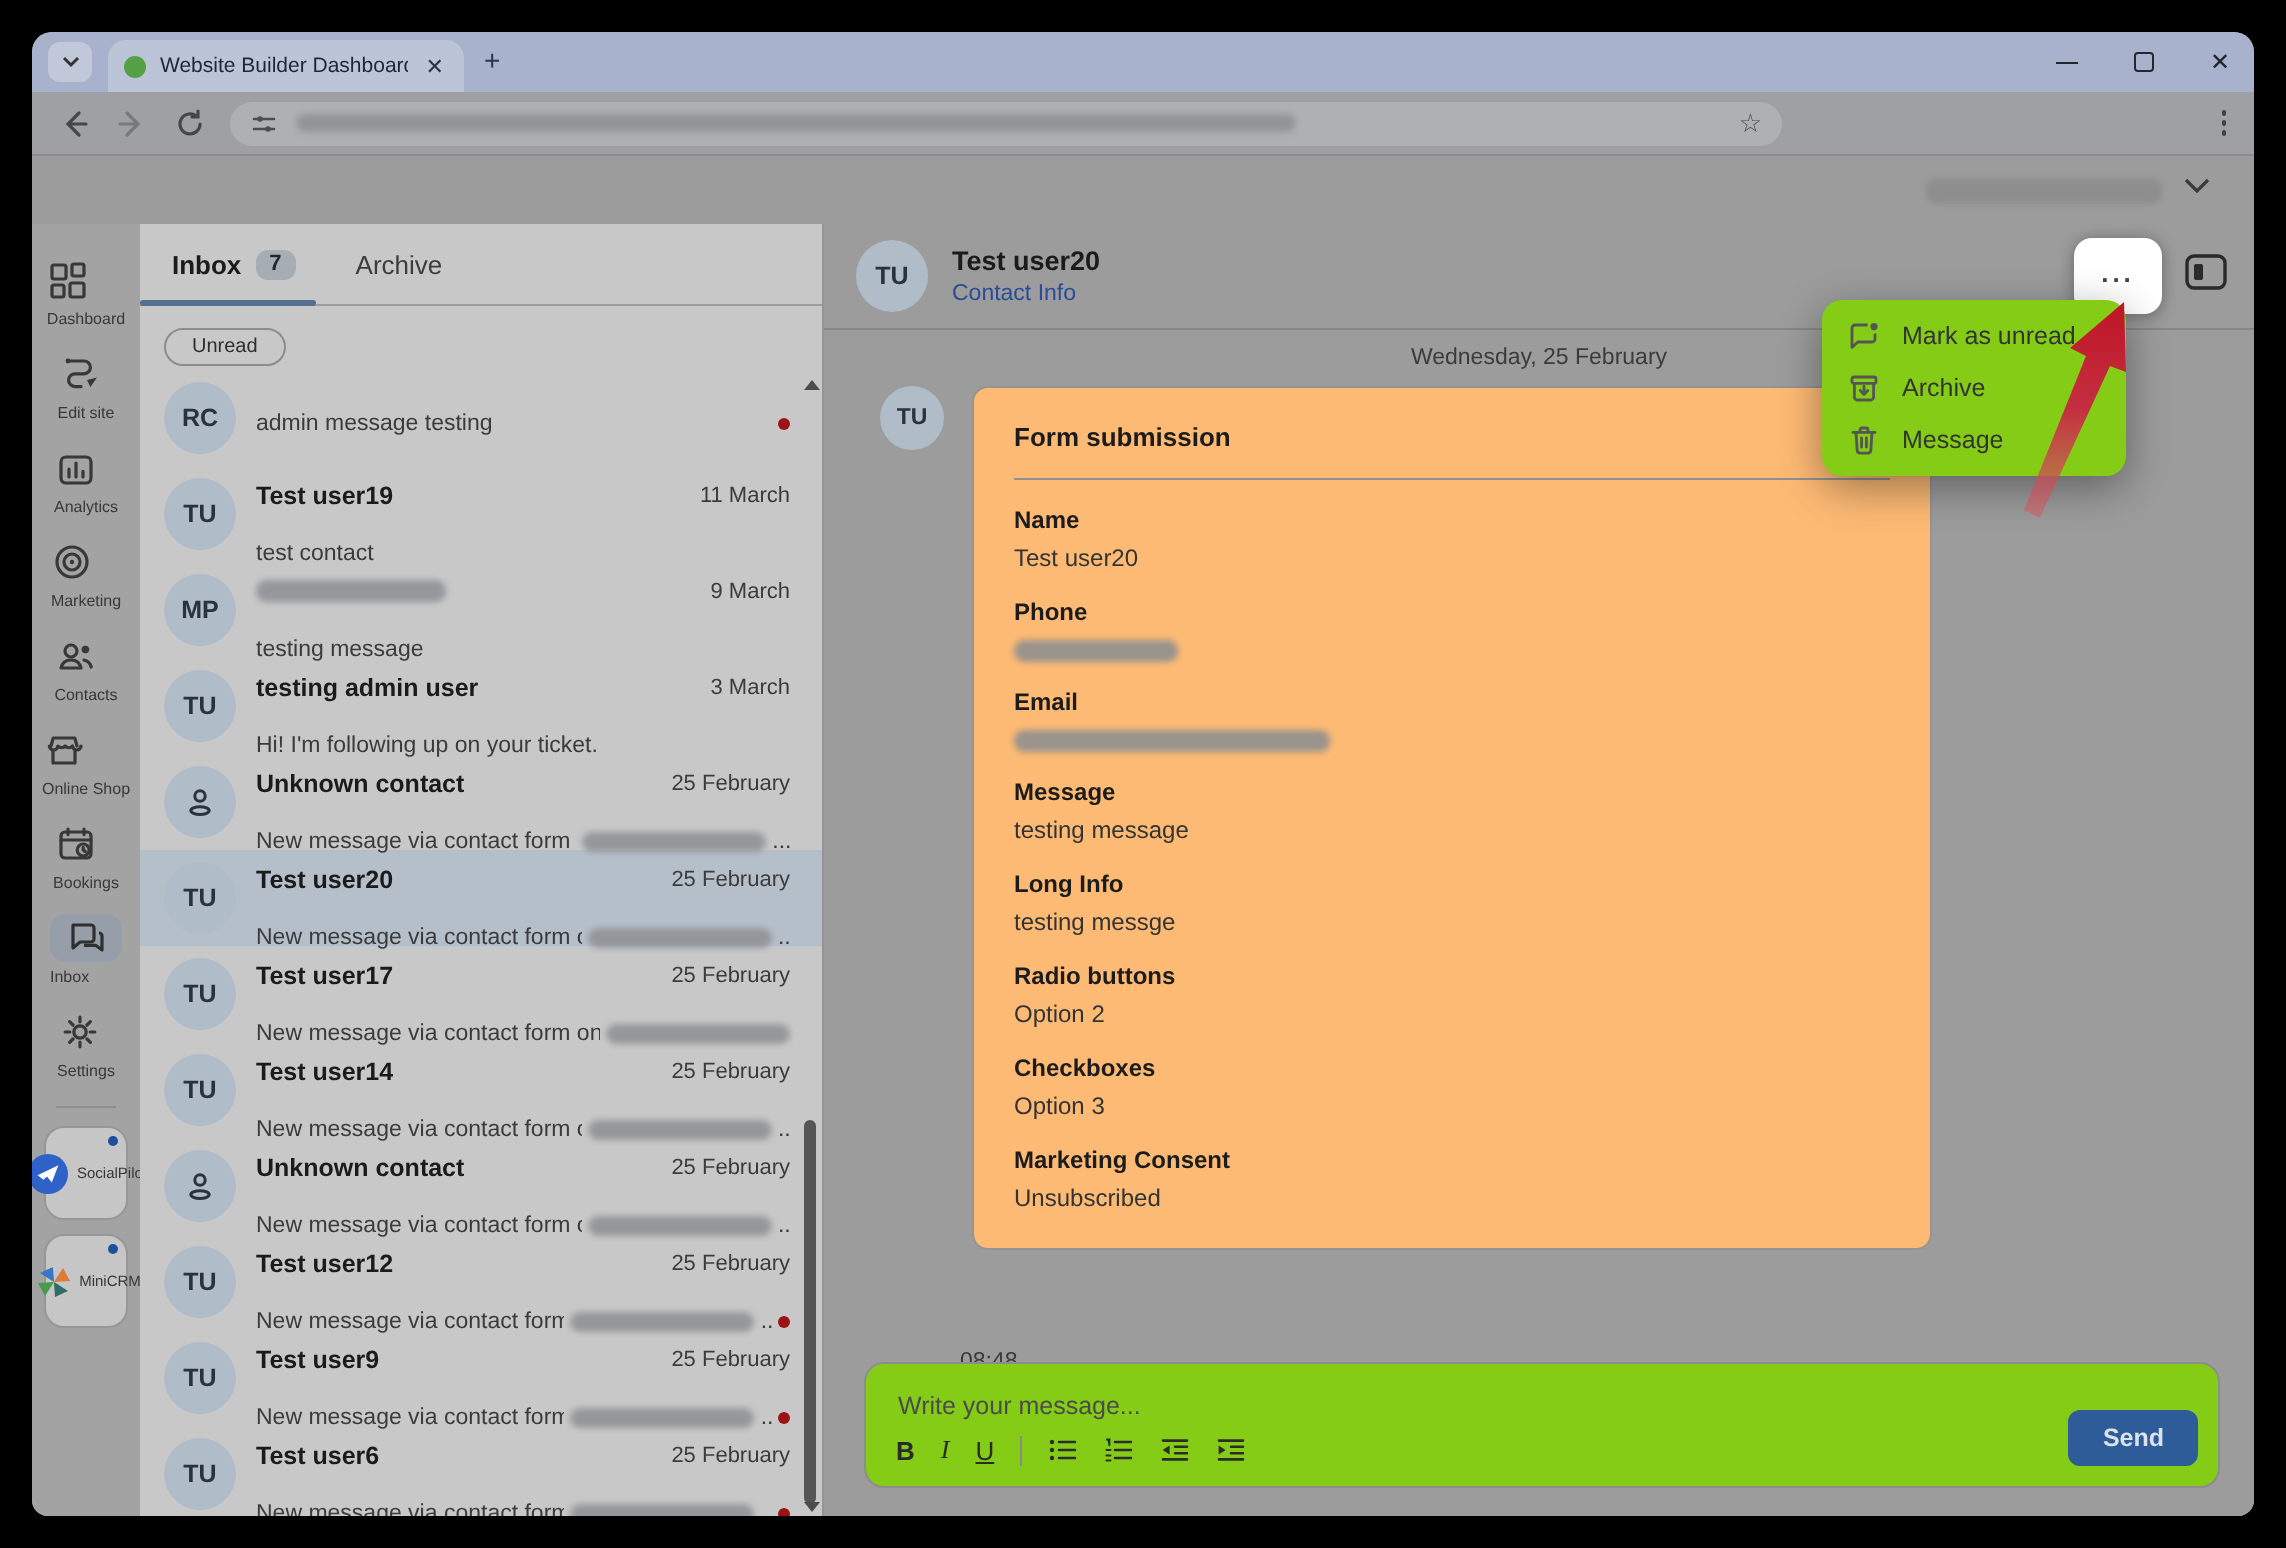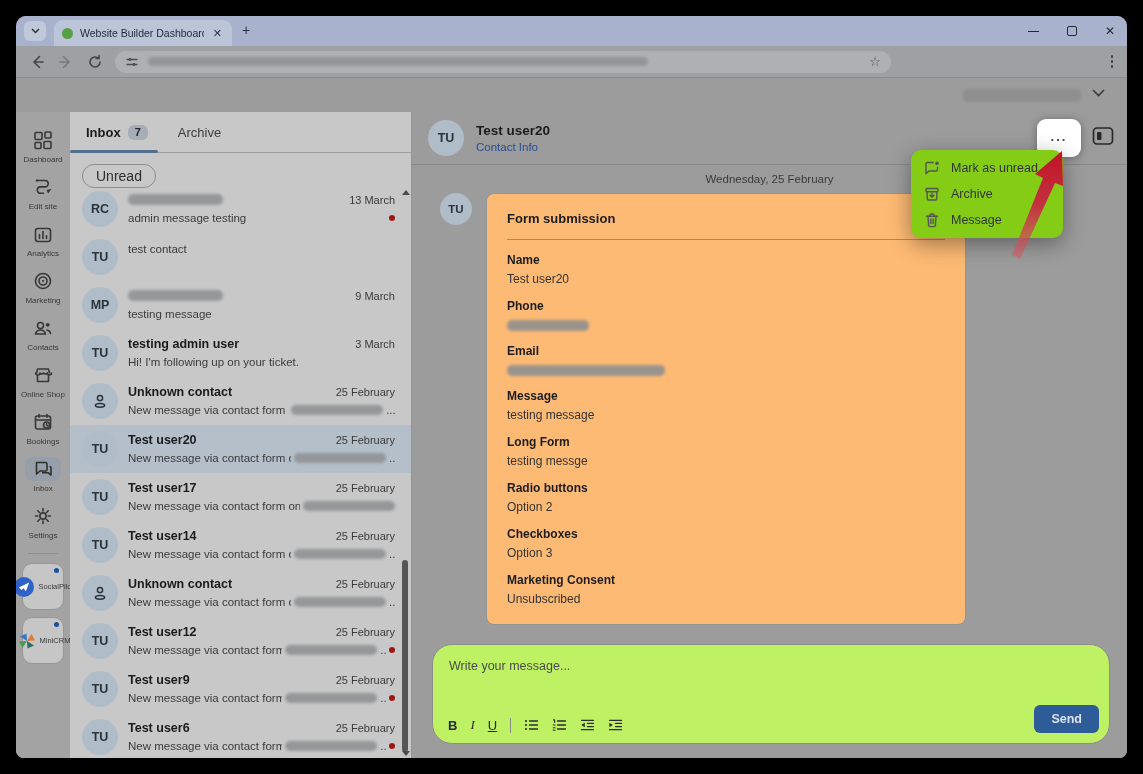--- a/index.html
+++ b/index.html
@@ -40,21 +40,21 @@
   .page { position:absolute; left:0; top:62px; right:0; bottom:0; background:#9c9c9c; }
   .site-header { position:absolute; left:0; top:0; width:100%; height:34px; }
   .r-site { position:absolute; right:46px; top:11px; width:118px; height:13px; background:#8d8d8d; }
   .hdr-chevron { position:absolute; right:22px; top:11px; color:#3a3a3a; }
 
   .main { position:absolute; left:0; top:34px; right:0; bottom:0; display:flex; }
 
   
   .sidenav { width:54px; flex:none; background:#a3a3a3; display:flex; flex-direction:column;
     align-items:center; padding-top:16px; overflow:hidden; }
-  .nav-item { display:flex; flex-direction:column; align-items:center; margin-bottom:11px; cursor:pointer; }
+  .nav-item { display:flex; flex-direction:column; align-items:flex-start; margin-bottom:11px; cursor:pointer; }
   .nav-icon { display:flex; align-items:center; justify-content:center; height:24px; }
   .nav-item.active .nav-icon { background:#959ea9; border-radius:8px; padding:2px 7px; }
   .nav-label { font-size:8px; color:#383838; margin-top:3px; white-space:nowrap; }
   .nav-divider { width:30px; border-top:1px solid #8e8e8e; margin:2px 0 9px; }
   .app-card { position:relative; width:42px; height:47px; background:#c6c6c6; border:1px solid #979797;
     border-radius:10px; display:flex; flex-direction:row; align-items:center; justify-content:center;
     gap:2px; margin-bottom:7px; cursor:pointer; }
   .app-card .nav-label { font-size:7.5px; margin-top:0; }
   .app-dot { position:absolute; right:4px; top:4px; width:5px; height:5px; border-radius:50%;
     background:var(--app-dot,#1d4f9c); }
@@ -63,34 +63,34 @@
   .listpanel { width:342px; flex:none; background:#c8c8c8; border-right:1px solid #949494;
     position:relative; overflow:hidden; }
   .tabs-row { position:relative; height:41px; border-bottom:1px solid #9e9e9e; display:flex;
     align-items:center; padding-left:16px; gap:30px; }
   .ptab { font-size:13px; color:#3c3c3c; display:flex; align-items:center; gap:7px; cursor:pointer; }
   .ptab.active { font-weight:700; color:#1b1b1b; }
   .ptab-badge { background:#a7adb5; color:#23272e; font-size:11px; font-weight:600;
     border-radius:6px; padding:1.5px 7px; }
   .tab-underline { position:absolute; left:0; bottom:-1px; width:88px; height:3px; border-radius:2px;
     background:var(--tab-underline,#53708e); }
-  .chip { display:inline-block; margin:11px 0 9px 12px; padding:3px 13px; font-size:14px; color:#2e2e2e;
+  .chip { display:inline-block; margin:11px 0 9px 12px; padding:3px 13px; font-size:10px; color:#2e2e2e;
     border:1.5px solid #8d8d8d; border-radius:14px; cursor:pointer; }
   .msg-list { position:absolute; left:0; right:0; top:73px; bottom:0; overflow:hidden; }
   .msg-item { height:48px; display:flex; padding:0 16px 0 12px; cursor:pointer; }
   .msg-item.selected { background:#b5bfca; }
   .avatar { width:36px; height:36px; border-radius:50%; background:#b0bcc7; color:#2a333c;
     font-size:12.5px; font-weight:700; display:flex; align-items:center; justify-content:center;
     margin:6px 10px 0 0; flex:none; }
   .msg-main { flex:1; min-width:0; padding-top:6px; }
   .msg-row1 { display:flex; align-items:center; justify-content:space-between; height:17px; }
   .msg-name { font-size:12.5px; font-weight:700; color:#1b1b1b; white-space:nowrap; }
   .r-name { width:95px; height:11px; }
   .msg-date { font-size:11px; color:#3b3b3b; flex:none; margin-left:8px; }
-  .msg-row2 { display:flex; align-items:center; height:17px; margin-top:1px; gap:3px; }
+  .msg-row2 { display:flex; align-items:center; height:17px; margin-top:12px; gap:3px; }
   .msg-preview { font-size:11.5px; color:#3b3b3b; white-space:nowrap; overflow:hidden; }
   .r-prev { width:92px; height:10px; flex:none; }
   .unread-dot { width:6px; height:6px; border-radius:50%; background:var(--unread-dot,#9c1515);
     margin-left:auto; flex:none; }
   .list-scroll { position:absolute; right:1px; top:76px; bottom:2px; width:10px; }
   .ls-up, .ls-down { position:absolute; left:2px; width:0; height:0; border-left:4px solid transparent;
     border-right:4px solid transparent; }
   .ls-up { top:2px; border-bottom:5px solid #4c4c4c; }
   .ls-down { bottom:0; border-top:5px solid #4c4c4c; }
   .ls-thumb { position:absolute; left:2px; top:372px; width:6px; height:192px; border-radius:3px; background:#555; }
@@ -109,22 +109,22 @@
   .form-card { width:480px; background:#fdba74; border:1px solid #949494; border-radius:8px;
     padding:17px 20px 18px; }
   .fc-title { font-size:13px; font-weight:700; color:#1c1c1c; }
   .fc-divider { border-top:1px solid #909090; margin:13px 0 4px; }
   .field { margin-top:13px; }
   .f-label { font-size:12px; font-weight:700; color:#1c1c1c; }
   .f-value { font-size:12px; color:#333; margin-top:5px; }
   .r-phone { width:82px; height:11px; margin-top:7px; background:#8f8f8f; }
   .r-email { width:158px; height:11px; margin-top:7px; background:#8f8f8f; }
   .msg-time { position:absolute; left:68px; top:510px; font-size:11.5px; color:#3a3a3a; }
-  .composer { position:absolute; left:20px; right:17px; bottom:14px; height:100px; background:#bef264;
-    border:1px solid #8d8d8d; border-radius:20px; }
+  .composer { position:absolute; left:20px; right:17px; bottom:14px; height:63px; background:#84cc16;
+    border:1px solid #8d8d8d; border-radius:10px; }
   .composer-input { position:absolute; left:16px; top:14px; font-size:12.5px; color:#4b4b4b; }
   .composer-toolbar { position:absolute; left:15px; bottom:10px; display:flex; align-items:center; gap:13px; }
   .fmt { font-size:13px; color:#2a2a2a; cursor:pointer; }
   .fmt-b { font-weight:700; }
   .fmt-i { font-style:italic; font-family:"Liberation Serif", serif; }
   .fmt-u { text-decoration:underline; }
   .tb-sep { width:1px; height:15px; background:#8a8a8a; }
   .tb-ic { display:flex; cursor:pointer; }
   .send-btn { position:absolute; right:10px; bottom:10px; background:var(--send-btn,#2e5c98);
     color:#dbe2ec; font-size:12.5px; font-weight:600; border:none; border-radius:6px;
@@ -353,33 +353,33 @@
           <span class="ptab">
             <span>Archive</span>
           </span>
           <span class="tab-underline"></span>
         </div>
         <span class="chip">Unread</span>
         <div class="msg-list">
             <div class="msg-item">
               <div class="avatar">RC</div>
               <div class="msg-main">
-                <div class="msg-row1">
-                  <div class="redact r-name"></div>
-                  <div class="msg-date">13 March</div>
-                </div>
                 <div class="msg-row2">
                   <div class="msg-preview">admin message testing</div>
                   <div class="unread-dot"></div>
                 </div>
               </div>
             </div>
             <div class="msg-item">
               <div class="avatar">TU</div>
               <div class="msg-main">
+                <div class="msg-row1">
+                  <div class="msg-name">Test user19</div>
+                  <div class="msg-date">11 March</div>
+                </div>
                 <div class="msg-row2">
                   <div class="msg-preview">test contact</div>
                 </div>
               </div>
             </div>
             <div class="msg-item">
               <div class="avatar">MP</div>
               <div class="msg-main">
                 <div class="msg-row1">
                   <div class="redact r-name"></div>
@@ -564,21 +564,21 @@
                   </div>
                   <div class="field">
                     <div class="f-label">Email</div>
                     <div class="redact r-email"></div>
                   </div>
                   <div class="field">
                     <div class="f-label">Message</div>
                     <div class="f-value">testing message</div>
                   </div>
                   <div class="field">
-                    <div class="f-label">Long Form</div>
+                    <div class="f-label">Long Info</div>
                     <div class="f-value">testing messge</div>
                   </div>
                   <div class="field">
                     <div class="f-label">Radio buttons</div>
                     <div class="f-value">Option 2</div>
                   </div>
                   <div class="field">
                     <div class="f-label">Checkboxes</div>
                     <div class="f-value">Option 3</div>
                   </div>

